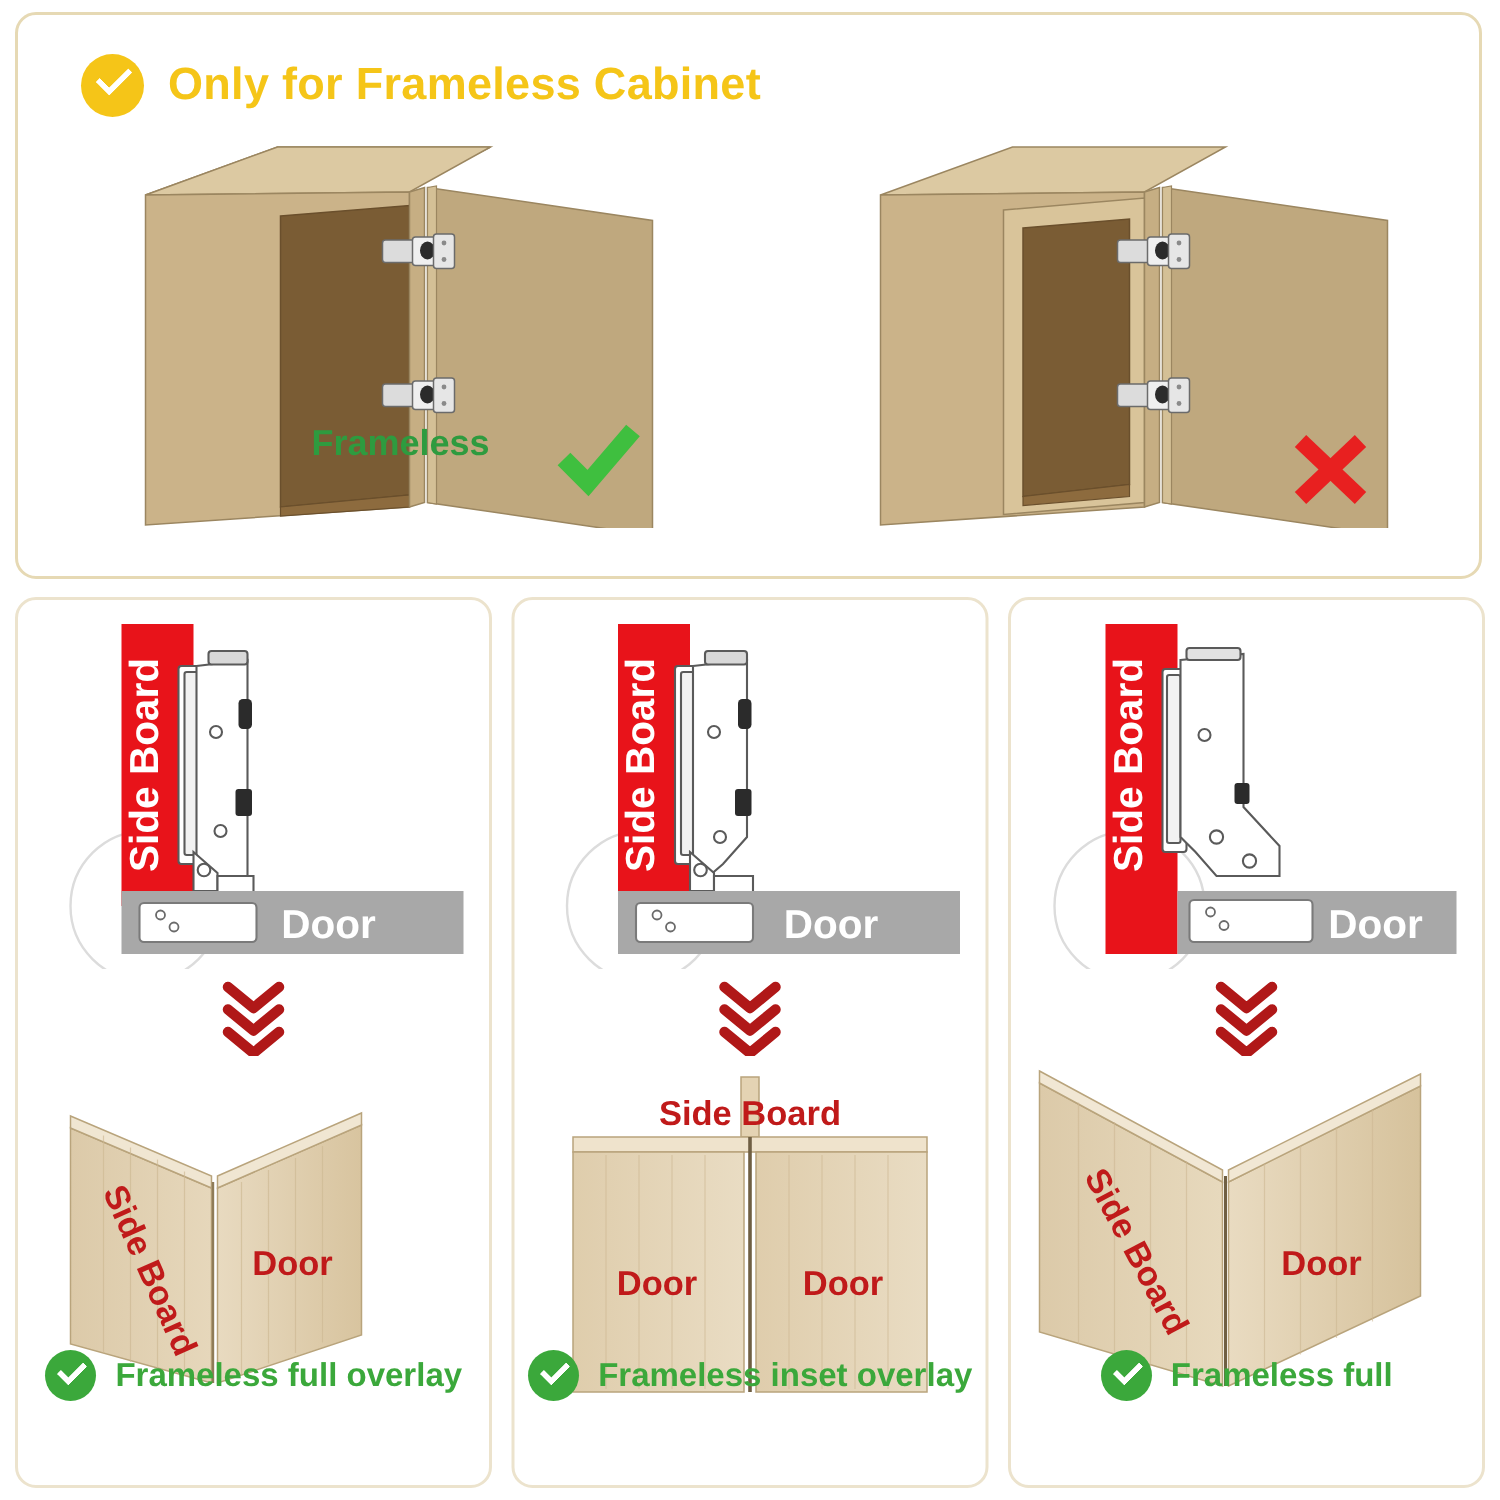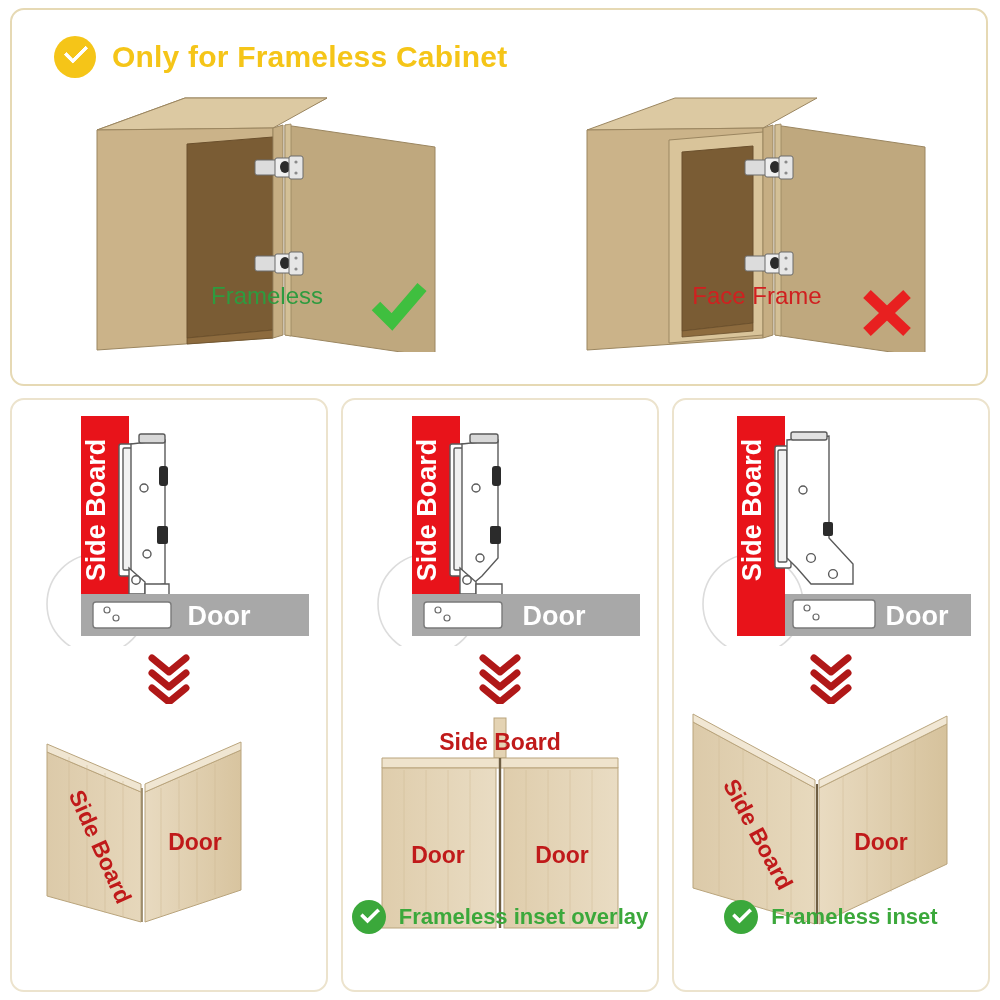--- a/index.html
+++ b/index.html
@@ -32,21 +32,21 @@
     white-space:nowrap;
   }
 
   
   .cab{position:absolute;width:360px;height:260px;}
   .cab-a{left:75px;top:82px;}
   .cab-b{left:565px;top:82px;}
   .cab svg{display:block;}
   .cab-caption{
     position:absolute;top:272px;width:360px;text-align:center;
-    font-size:24px;font-weight:normal;white-space:nowrap;
+    font-size:24px;font-weight:bold;white-space:nowrap;
   }
   .cap-ok{color:#2E9B3F;}
   .cap-no{color:#D02020;}
 
   .mark{position:absolute;}
   .mark-ok{left:358px;top:272px;}
   .mark-no{left:848px;top:278px;}
 
   
   .bpanel{
@@ -163,21 +163,20 @@
         <g transform="translate(168,164)">
           <rect x="0" y="0" width="22" height="15" rx="2" fill="#DCDCDC" stroke="#6b6b6b" stroke-width="1"></rect>
           <rect x="20" y="-2" width="16" height="19" rx="2" fill="#EFEFEF" stroke="#6b6b6b" stroke-width="1"></rect>
           <ellipse cx="30" cy="7" rx="5" ry="6" fill="#2b2b2b"></ellipse>
           <rect x="34" y="-4" width="14" height="23" rx="2" fill="#E6E6E6" stroke="#6b6b6b" stroke-width="1"></rect>
           <circle cx="41" cy="2" r="1.6" fill="#8a8a8a"></circle>
           <circle cx="41" cy="13" r="1.6" fill="#8a8a8a"></circle>
         </g>
       </svg>
     </div>
-    <div class="cab-caption cap-no" style="left:565px;">Face Frame</div>
 
     <div class="mark mark-no">
       <svg width="54" height="50" viewBox="0 0 54 50">
         <line x1="7" y1="6" x2="47" y2="44" stroke="#E82020" stroke-width="11" stroke-linecap="butt"></line>
         <line x1="47" y1="6" x2="7" y2="44" stroke="#E82020" stroke-width="11" stroke-linecap="butt"></line>
       </svg>
     </div>
   </div>
 
   <div class="bpanel bp1">
@@ -252,20 +251,26 @@
           <line x1="132" y1="88" x2="132" y2="216"></line>
           <line x1="150" y1="80" x2="150" y2="209"></line>
           <line x1="168" y1="72" x2="168" y2="202"></line>
           <line x1="186" y1="64" x2="186" y2="195"></line>
         </g>
         <text x="64" y="150" fill="#C01A1A" font-size="23" font-weight="bold" font-family="Liberation Sans, sans-serif" text-anchor="middle" transform="rotate(66 64 150)">Side Board</text>
         <text x="166" y="150" fill="#C01A1A" font-size="23" font-weight="bold" font-family="Liberation Sans, sans-serif" text-anchor="middle">Door</text>
       </svg>
     </div>
 
+    <div class="bcap">
+      <div class="gbadge">
+          <div class="tick"></div>
+        </div>
+      <div class="bcap-text">Frameless full overlay</div>
+    </div>
   </div>
 
   <div class="bpanel bp2">
 
     <div class="diagram">
       <svg width="300" height="238" viewBox="0 0 300 238">
         <circle cx="78" cy="196" r="50" fill="none" stroke="#dcdcdc" stroke-width="1.6"></circle>
         <rect x="62" y="8" width="48" height="188" fill="#E8131A"></rect>
         <text x="86" y="102" fill="#ffffff" font-size="27" font-weight="bold" font-family="Liberation Sans, sans-serif" text-anchor="middle" transform="rotate(-90 86 102)">Side Board</text>
 
@@ -409,17 +414,17 @@
         </g>
         <text x="66" y="138" fill="#C01A1A" font-size="23" font-weight="bold" font-family="Liberation Sans, sans-serif" text-anchor="middle" transform="rotate(62 66 138)">Side Board</text>
         <text x="196" y="150" fill="#C01A1A" font-size="23" font-weight="bold" font-family="Liberation Sans, sans-serif" text-anchor="middle">Door</text>
       </svg>
     </div>
 
     <div class="bcap">
       <div class="gbadge">
           <div class="tick"></div>
         </div>
-      <div class="bcap-text">Frameless inset</div>
+      <div class="bcap-text">Frameless full</div>
     </div>
   </div>
 
 </div>
 
 </body></html>

